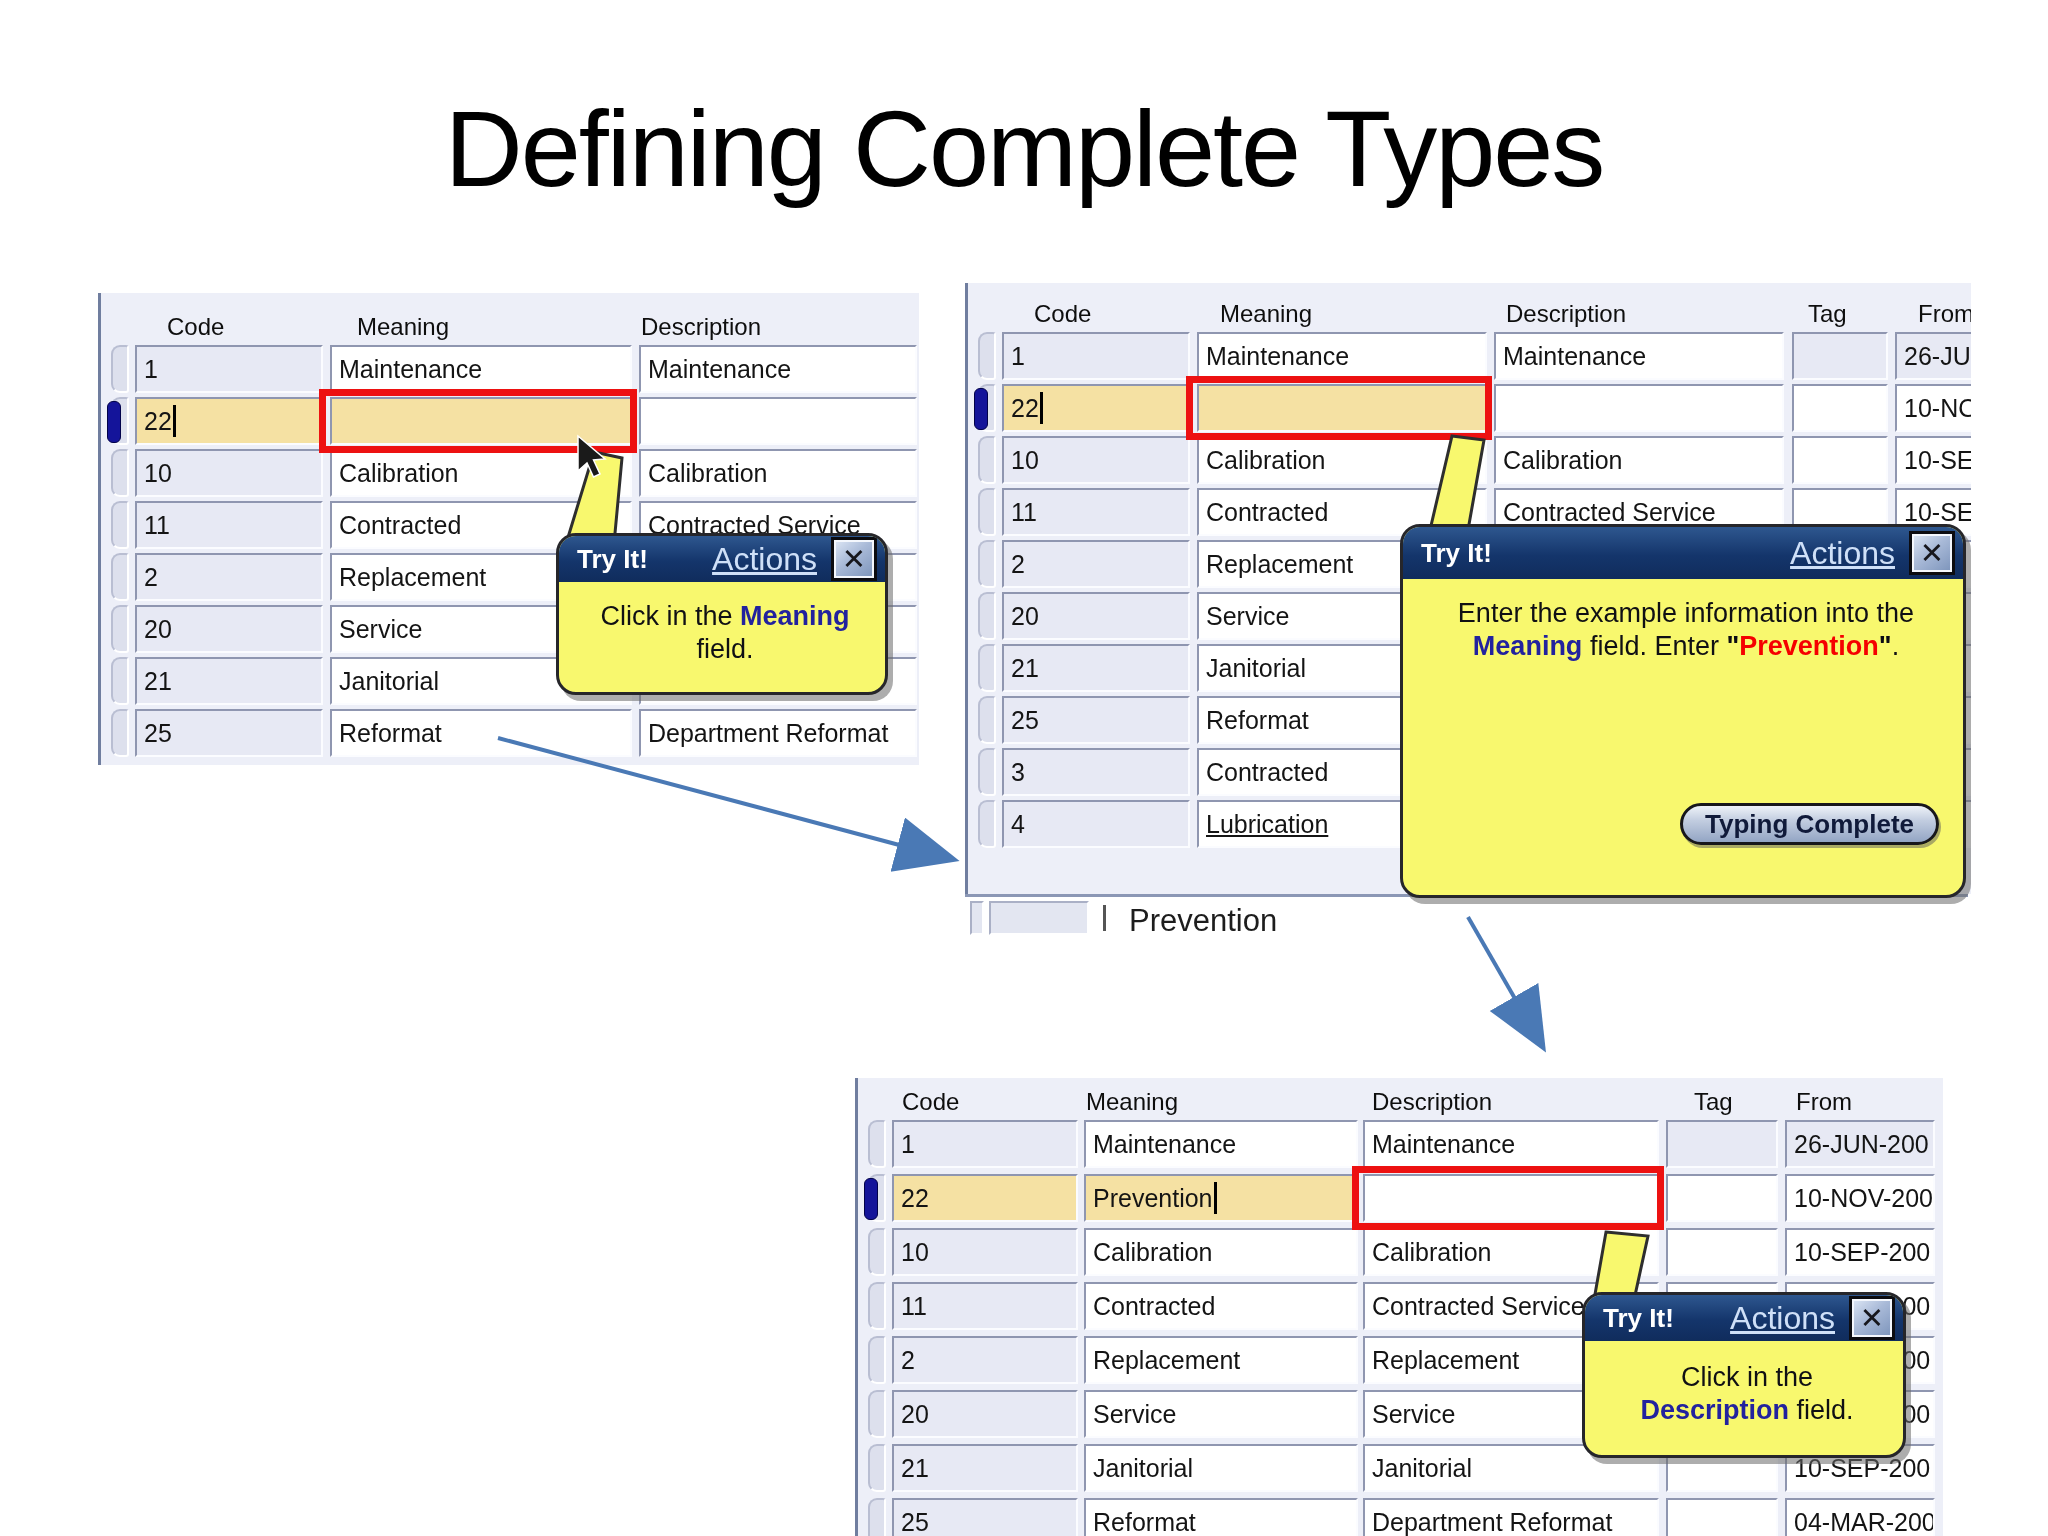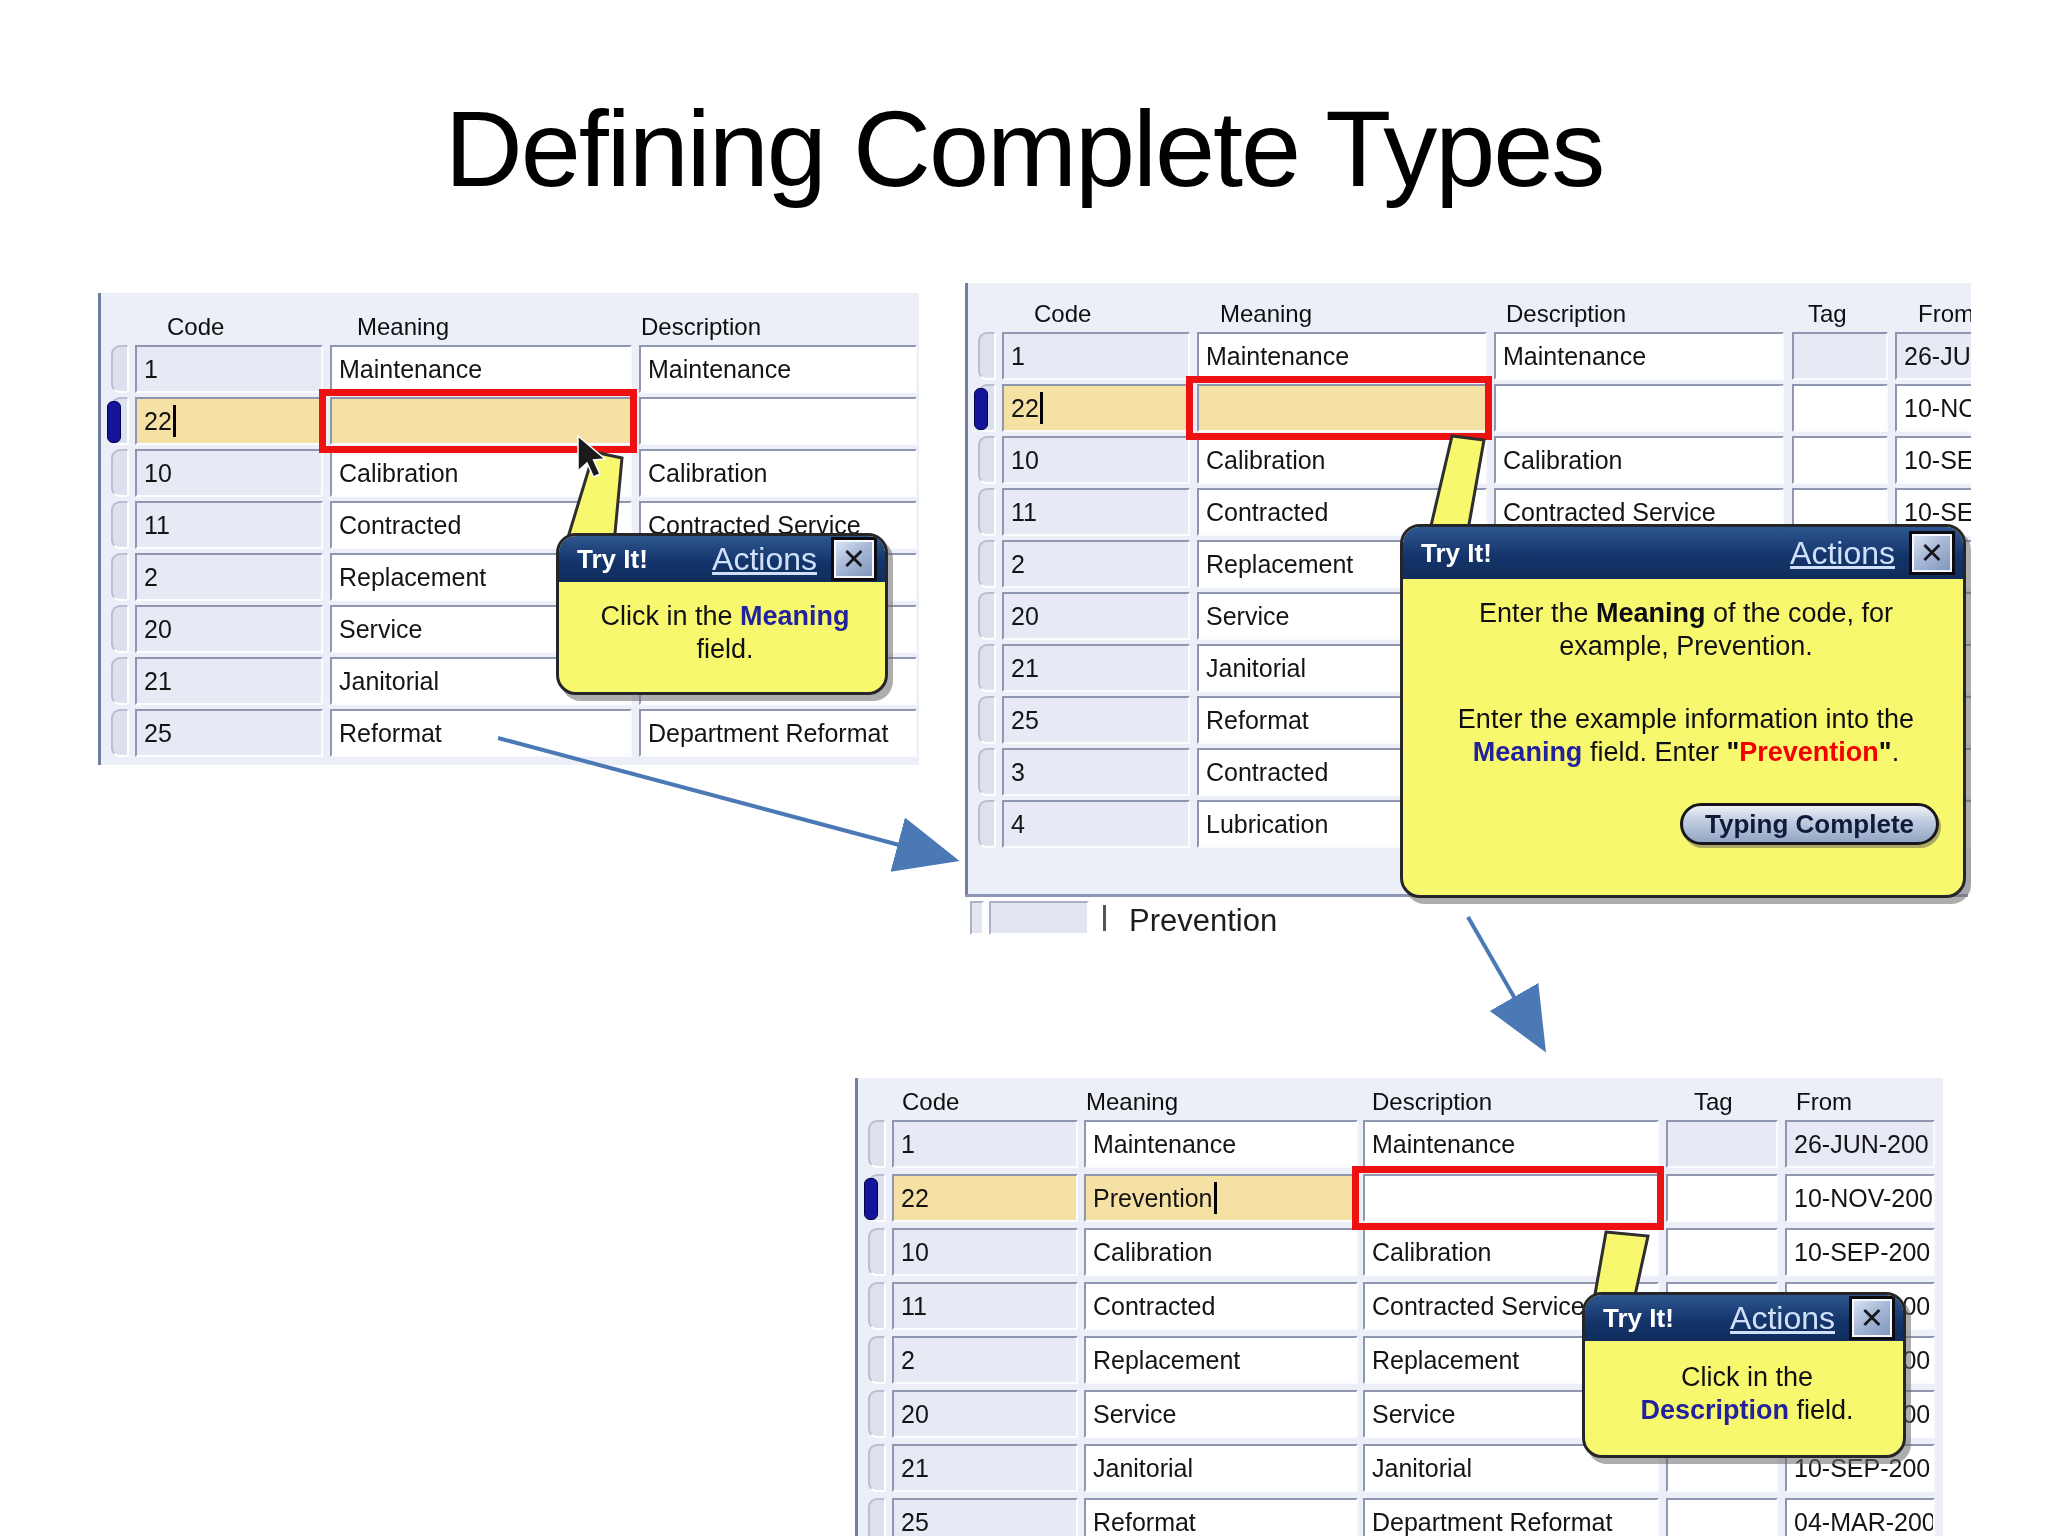--- a/index.html
+++ b/index.html
@@ -153,21 +153,21 @@
       <div class="cell" style="left: 824px; top: 413px; width: 96px;"></div>
       <div class="cell" style="left: 927px; top: 413px; width: 140px;"></div>
       <div class="stub" style="left: 10px; top: 465px;"></div>
       <div class="cell lav" style="left: 34px; top: 465px; width: 188px;">3</div>
       <div class="cell" style="left: 229px; top: 465px; width: 290px;">Contracted</div>
       <div class="cell" style="left: 526px; top: 465px; width: 290px;"></div>
       <div class="cell" style="left: 824px; top: 465px; width: 96px;"></div>
       <div class="cell" style="left: 927px; top: 465px; width: 140px;"></div>
       <div class="stub" style="left: 10px; top: 517px;"></div>
       <div class="cell lav" style="left: 34px; top: 517px; width: 188px;">4</div>
-      <div class="cell" style="left: 229px; top: 517px; width: 290px;">Lubrication</div>
+      <div class="cell" style="left: 229px; top: 517px; width: 290px; text-decoration: underline;">Lubrication</div>
       <div class="cell" style="left: 526px; top: 517px; width: 290px;"></div>
       <div class="cell" style="left: 824px; top: 517px; width: 96px;"></div>
       <div class="cell" style="left: 927px; top: 517px; width: 140px;"></div>
     </div>
     <div class="panel" style="left: 855px; top: 1078px; width: 1085px; height: 470px;">
       <div class="hdr" style="left: 44px; top: 10px;">Code</div>
       <div class="hdr" style="left: 228px; top: 10px;">Meaning</div>
       <div class="hdr" style="left: 514px; top: 10px;">Description</div>
       <div class="hdr" style="left: 836px; top: 10px;">Tag</div>
       <div class="hdr" style="left: 938px; top: 10px;">From</div>
@@ -248,21 +248,20 @@
         <p><span>Click in the </span><span class="seg-n">Meaning</span><span> field.</span></p>
       </div>
     </div>
     <div class="tip" style="left: 1400px; top: 524px; width: 566px; height: 374px;">
       <div class="tipbar" style="height: 52px;">
         <span class="tiptitle">Try It!</span>
         <span class="tipactions">Actions</span>
         <span class="tipx">✕</span>
       </div>
       <div class="tipbody" style="top: 70px;">
-        <p><span>Enter the </span><span class="seg-b">Meaning</span><span> of the code, for example, Prevention.</span></p>
         <p><span>Enter the example information into the </span><span class="seg-n">Meaning</span><span> field. Enter </span><span class="seg-b">"</span><span class="seg-r">Prevention</span><span class="seg-b">"</span><span>.</span></p>
       </div>
       <div class="tipbtn">Typing Complete</div>
     </div>
     <div class="tip" style="left: 1582px; top: 1292px; width: 324px; height: 166px;">
       <div class="tipbar" style="height: 46px;">
         <span class="tiptitle">Try It!</span>
         <span class="tipactions">Actions</span>
         <span class="tipx">✕</span>
       </div>

